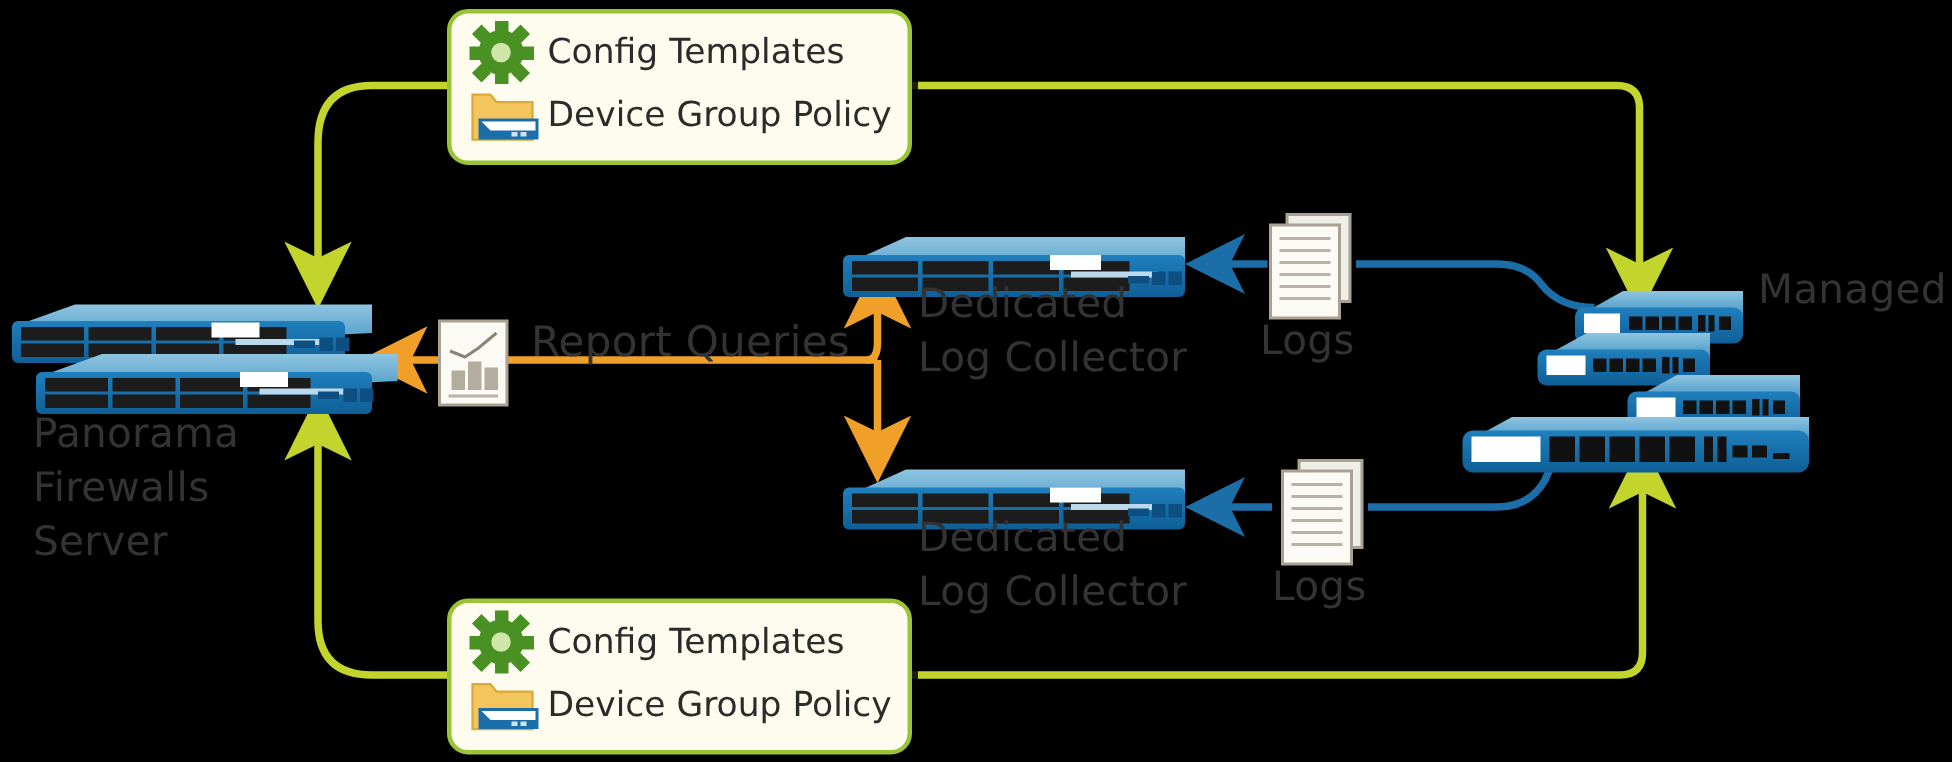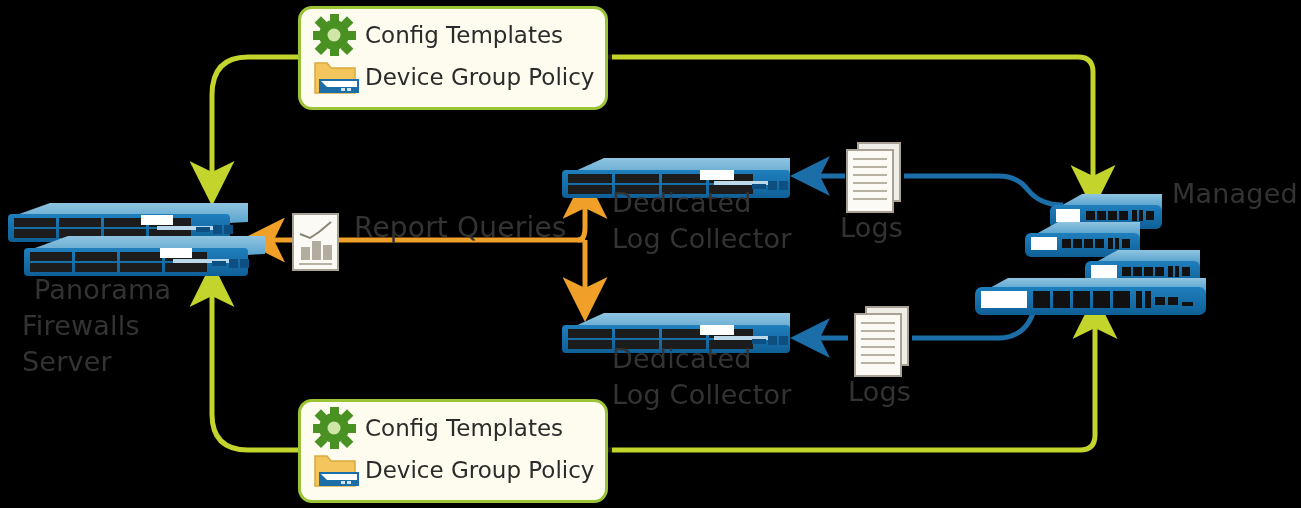--- a/index.html
+++ b/index.html
@@ -250,21 +250,21 @@
           <rect x="1136" y="291" width="6" height="17"></rect>
             <rect x="1145" y="291" width="6" height="17"></rect>
           <rect x="1155" y="297" width="10" height="8"></rect>
             <rect x="1168" y="297" width="10" height="8"></rect>
           <rect x="1182" y="302" width="11" height="4"></rect>
         </g>
       </g>
     </g>
   </svg>
 
-  <div class="lbl" style="left:34px;top:274px;text-align:center;">Panorama</div>
+  <div class="lbl" style="left:22px;top:274px;text-align:center;">Panorama</div>
   <div class="lbl" style="left:22px;top:310px;">Firewalls</div>
   <div class="lbl" style="left:22px;top:346px;">Server</div>
 
   <div class="lbl" style="left:354px;top:212px;font-size:28px;">Report Queries</div>
 
   <div class="lbl" style="left:612px;top:187px;">Dedicated</div>
   <div class="lbl" style="left:612px;top:223px;">Log Collector</div>
 
   <div class="lbl" style="left:612px;top:343px;">Dedicated</div>
   <div class="lbl" style="left:612px;top:379px;">Log Collector</div>

